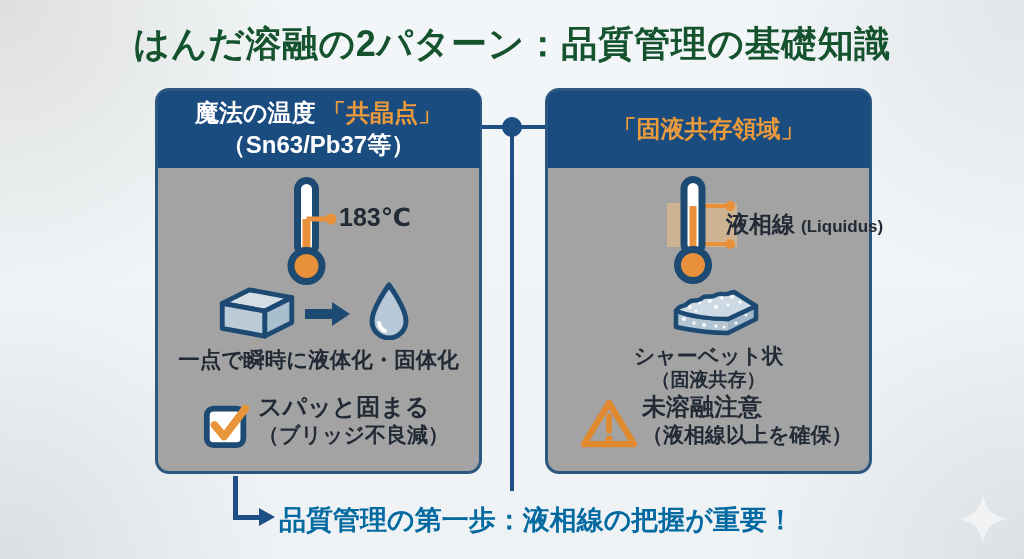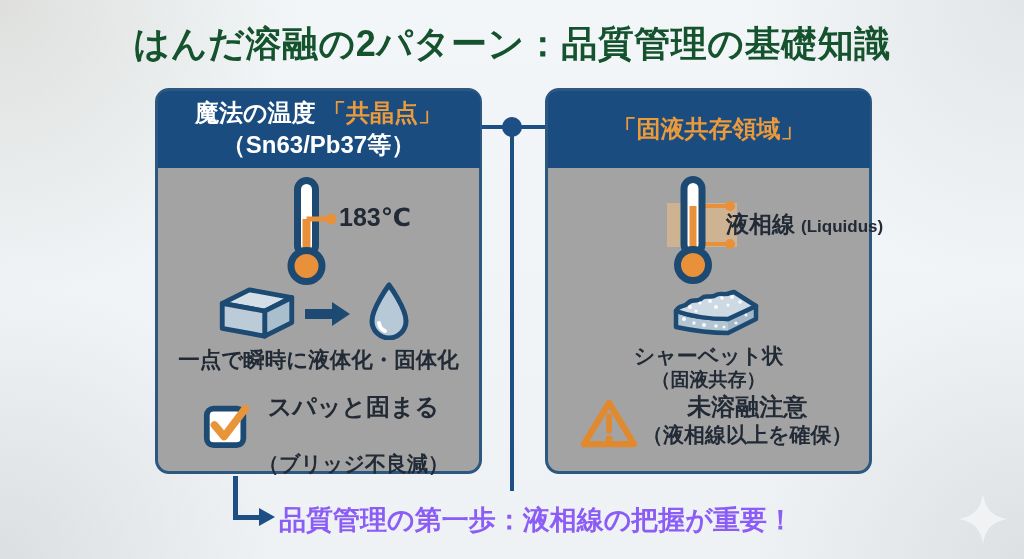--- a/index.html
+++ b/index.html
@@ -29,43 +29,43 @@
   .panel-header{
     position:absolute; top:-0.5px; left:-0.5px; right:-0.5px; height:77px;
     background:#1a4c7f; border-radius:9px 9px 0 0;
     display:flex; flex-direction:column; justify-content:center; align-items:center;
     color:#ffffff; font-weight:800; font-size:24px; line-height:1.32; text-align:center;
   }
   .accent{ color:#eb9a3c; }
   .dark{ color:#212a35; }
   .temp-label{ font-size:25px; font-weight:800; }
   .caption{ left:0; right:0; text-align:center; font-size:21.5px; font-weight:800; }
-  .two-line p{ white-space:nowrap;text-align:center; }
+  .two-line p{ white-space:nowrap; }
   .check-text p:first-child{ font-size:24px; font-weight:800; line-height:1.2; }
-  .check-text p:last-child{ font-size:21px; font-weight:800; line-height:1.25;margin-top:29px; }
+  .check-text p:last-child{ font-size:21px; font-weight:800; line-height:1.25; }
   .range-label{ display:flex; align-items:baseline; gap:6px; white-space:nowrap; }
   .range-label .jp{ font-size:23px; font-weight:800; color:#212a35; }
   .range-label .en{ font-size:17px; font-weight:700; color:#212a35; }
   .state-1{ left:0; right:0; text-align:center; font-size:21px; font-weight:800; }
   .state-2{ left:0; right:0; text-align:center; font-size:19px; font-weight:800; }
   .warn-text p:first-child{ font-size:24px; font-weight:700; line-height:1.2; }
   .warn-text p:last-child{ font-size:21px; font-weight:800; line-height:1.25; }
   .conn{ background:#1d4f85; }
   .conn-h{ left:479px; top:125px; width:68px; height:4px; }
   .conn-dot{ left:502px; top:117px; width:20px; height:20px; border-radius:50%; }
   .conn-v{ left:510px; top:127px; width:4px; height:364px; }
   .l-vert{ left:233px; top:476px; width:4.5px; height:43px; }
   .l-horiz{ left:233px; top:515px; width:27px; height:4.5px; }
   .l-arrowhead{
     left:259px; top:508px; width:0; height:0;
     border-left:16px solid #1d4f85;
     border-top:9.5px solid transparent;
     border-bottom:9.5px solid transparent;
   }
-  .footer-msg{ left:279px; top:502px; font-size:27px; font-weight:800; color:#8b5cf6; white-space:nowrap; }
+  .footer-msg{ left:279px; top:502px; font-size:27px; font-weight:800; color:#0369a1; white-space:nowrap; }
   .sparkle{ left:958px; top:494px; opacity:0.55; }
 </style>
 </head>
 <body>
 
 <h1 class="abs page-title">はんだ溶融の2パターン：品質管理の基礎知識</h1>
 
 <div class="abs conn conn-h"></div>
 <div class="abs conn conn-v"></div>
 <div class="abs conn conn-dot"></div>

